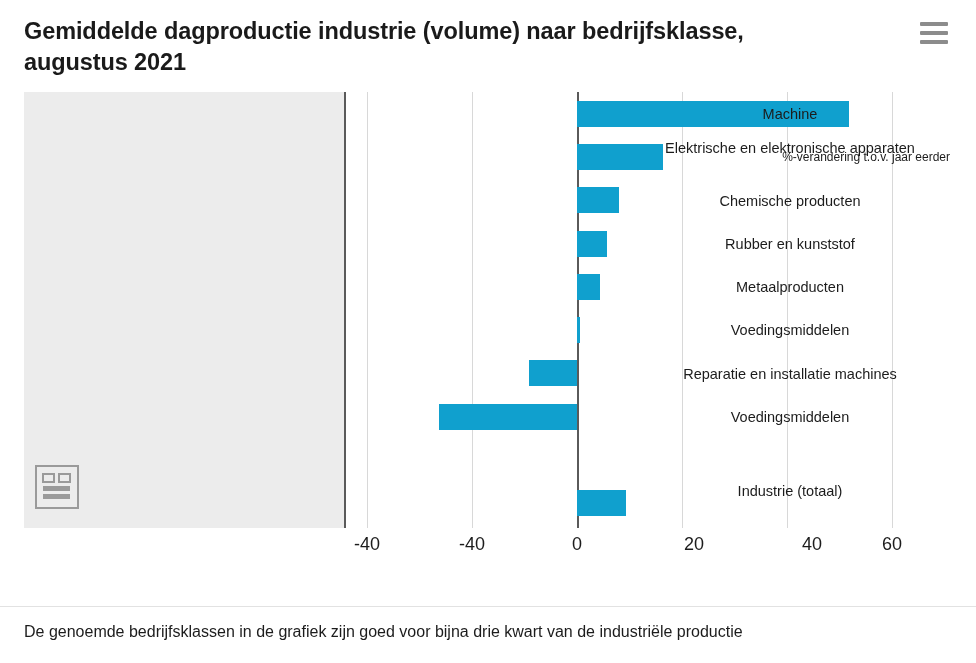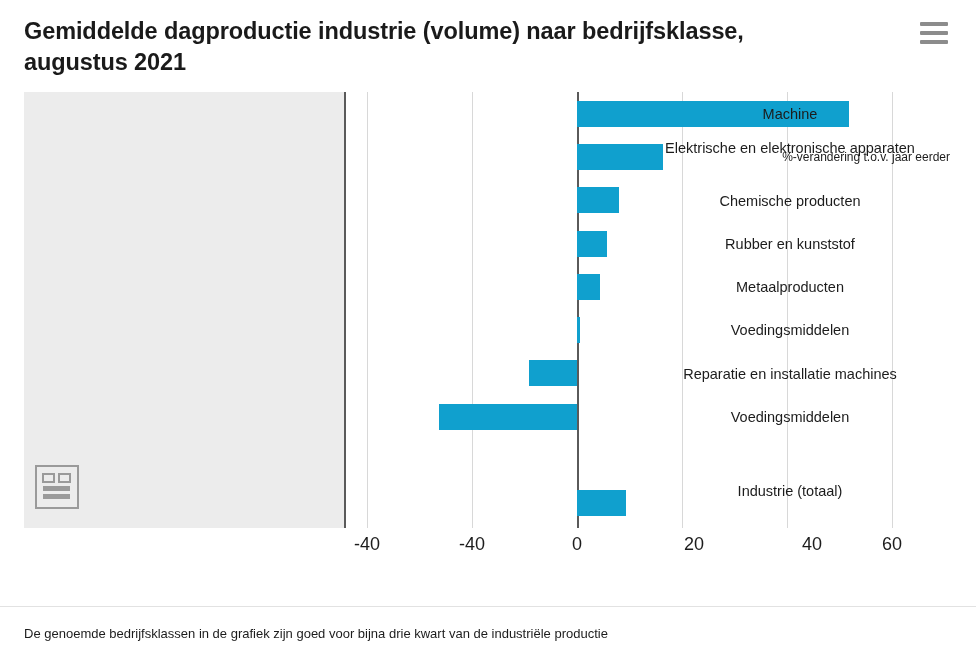--- a/index.html
+++ b/index.html
@@ -157,21 +157,21 @@
     bottom: 18px;
     width: 46px;
     height: 46px;
   }
 
   
   .footnote {
     position: absolute;
     left: 24px;
     bottom: 22px;
-    font-size: 13px;
+    font-size: 16px;
     color: #1c1c1c;
   }
   .divider {
     position: absolute;
     left: 0;
     right: 0;
     bottom: 56px;
     height: 1px;
     background: #e2e2e2;
   }

